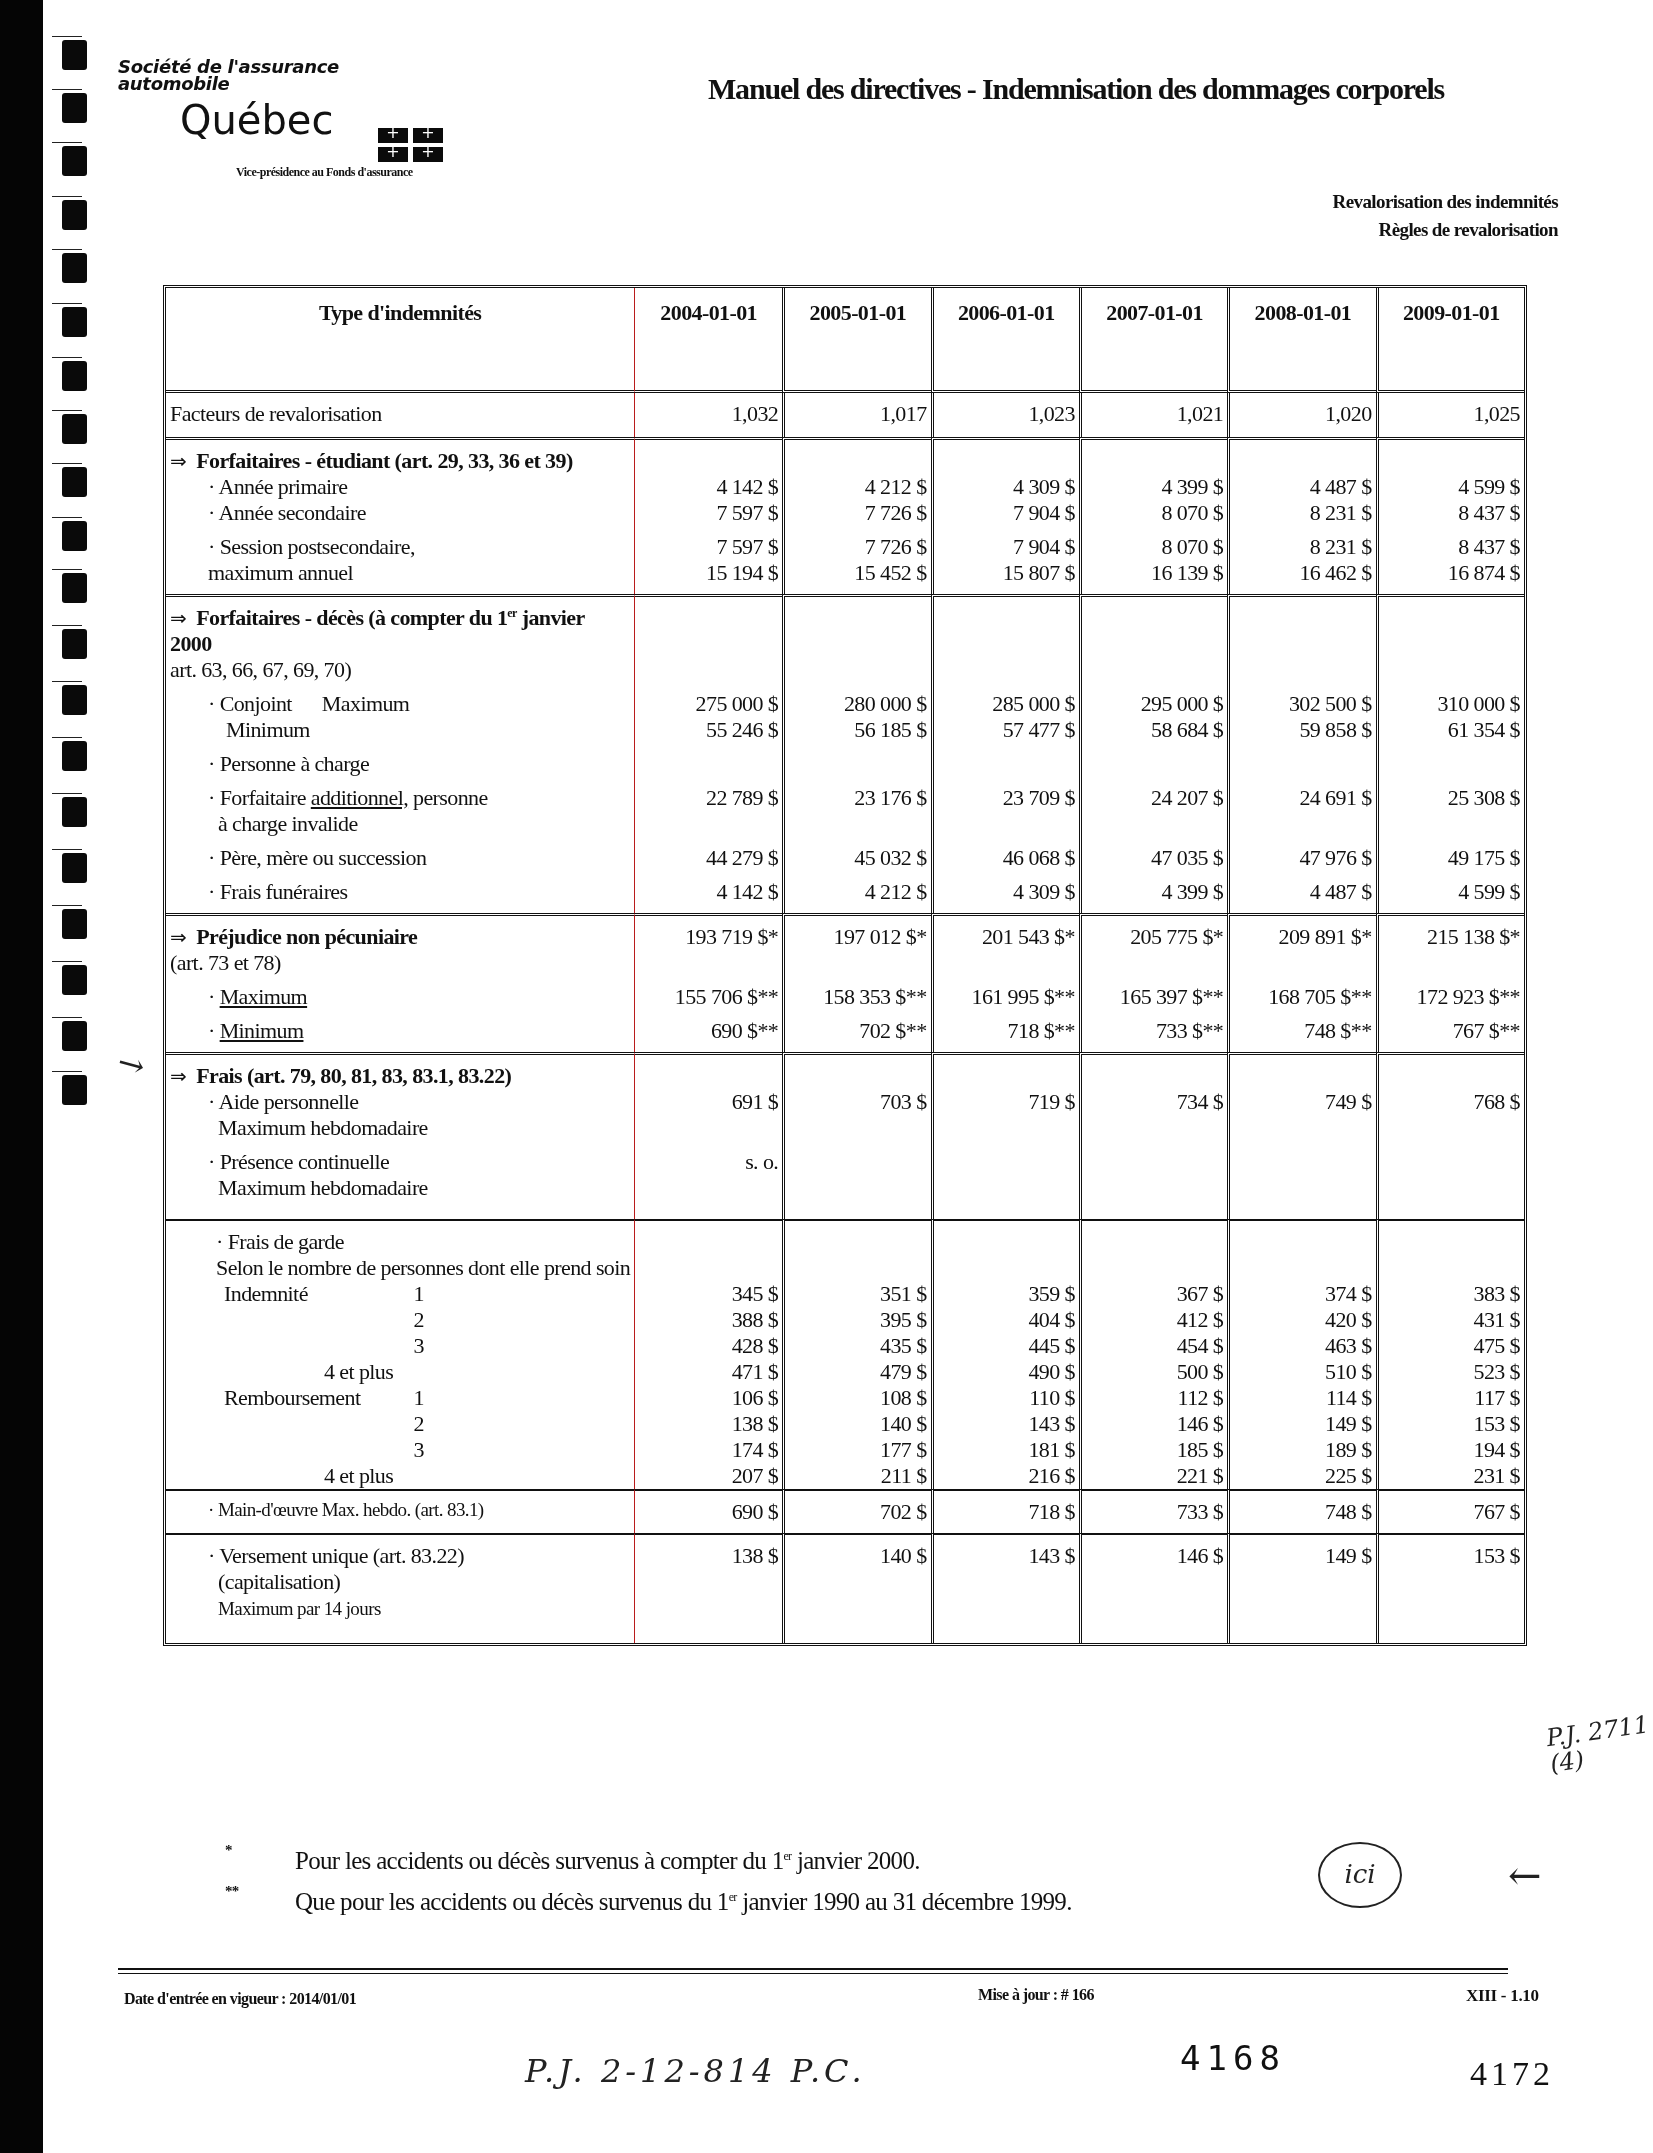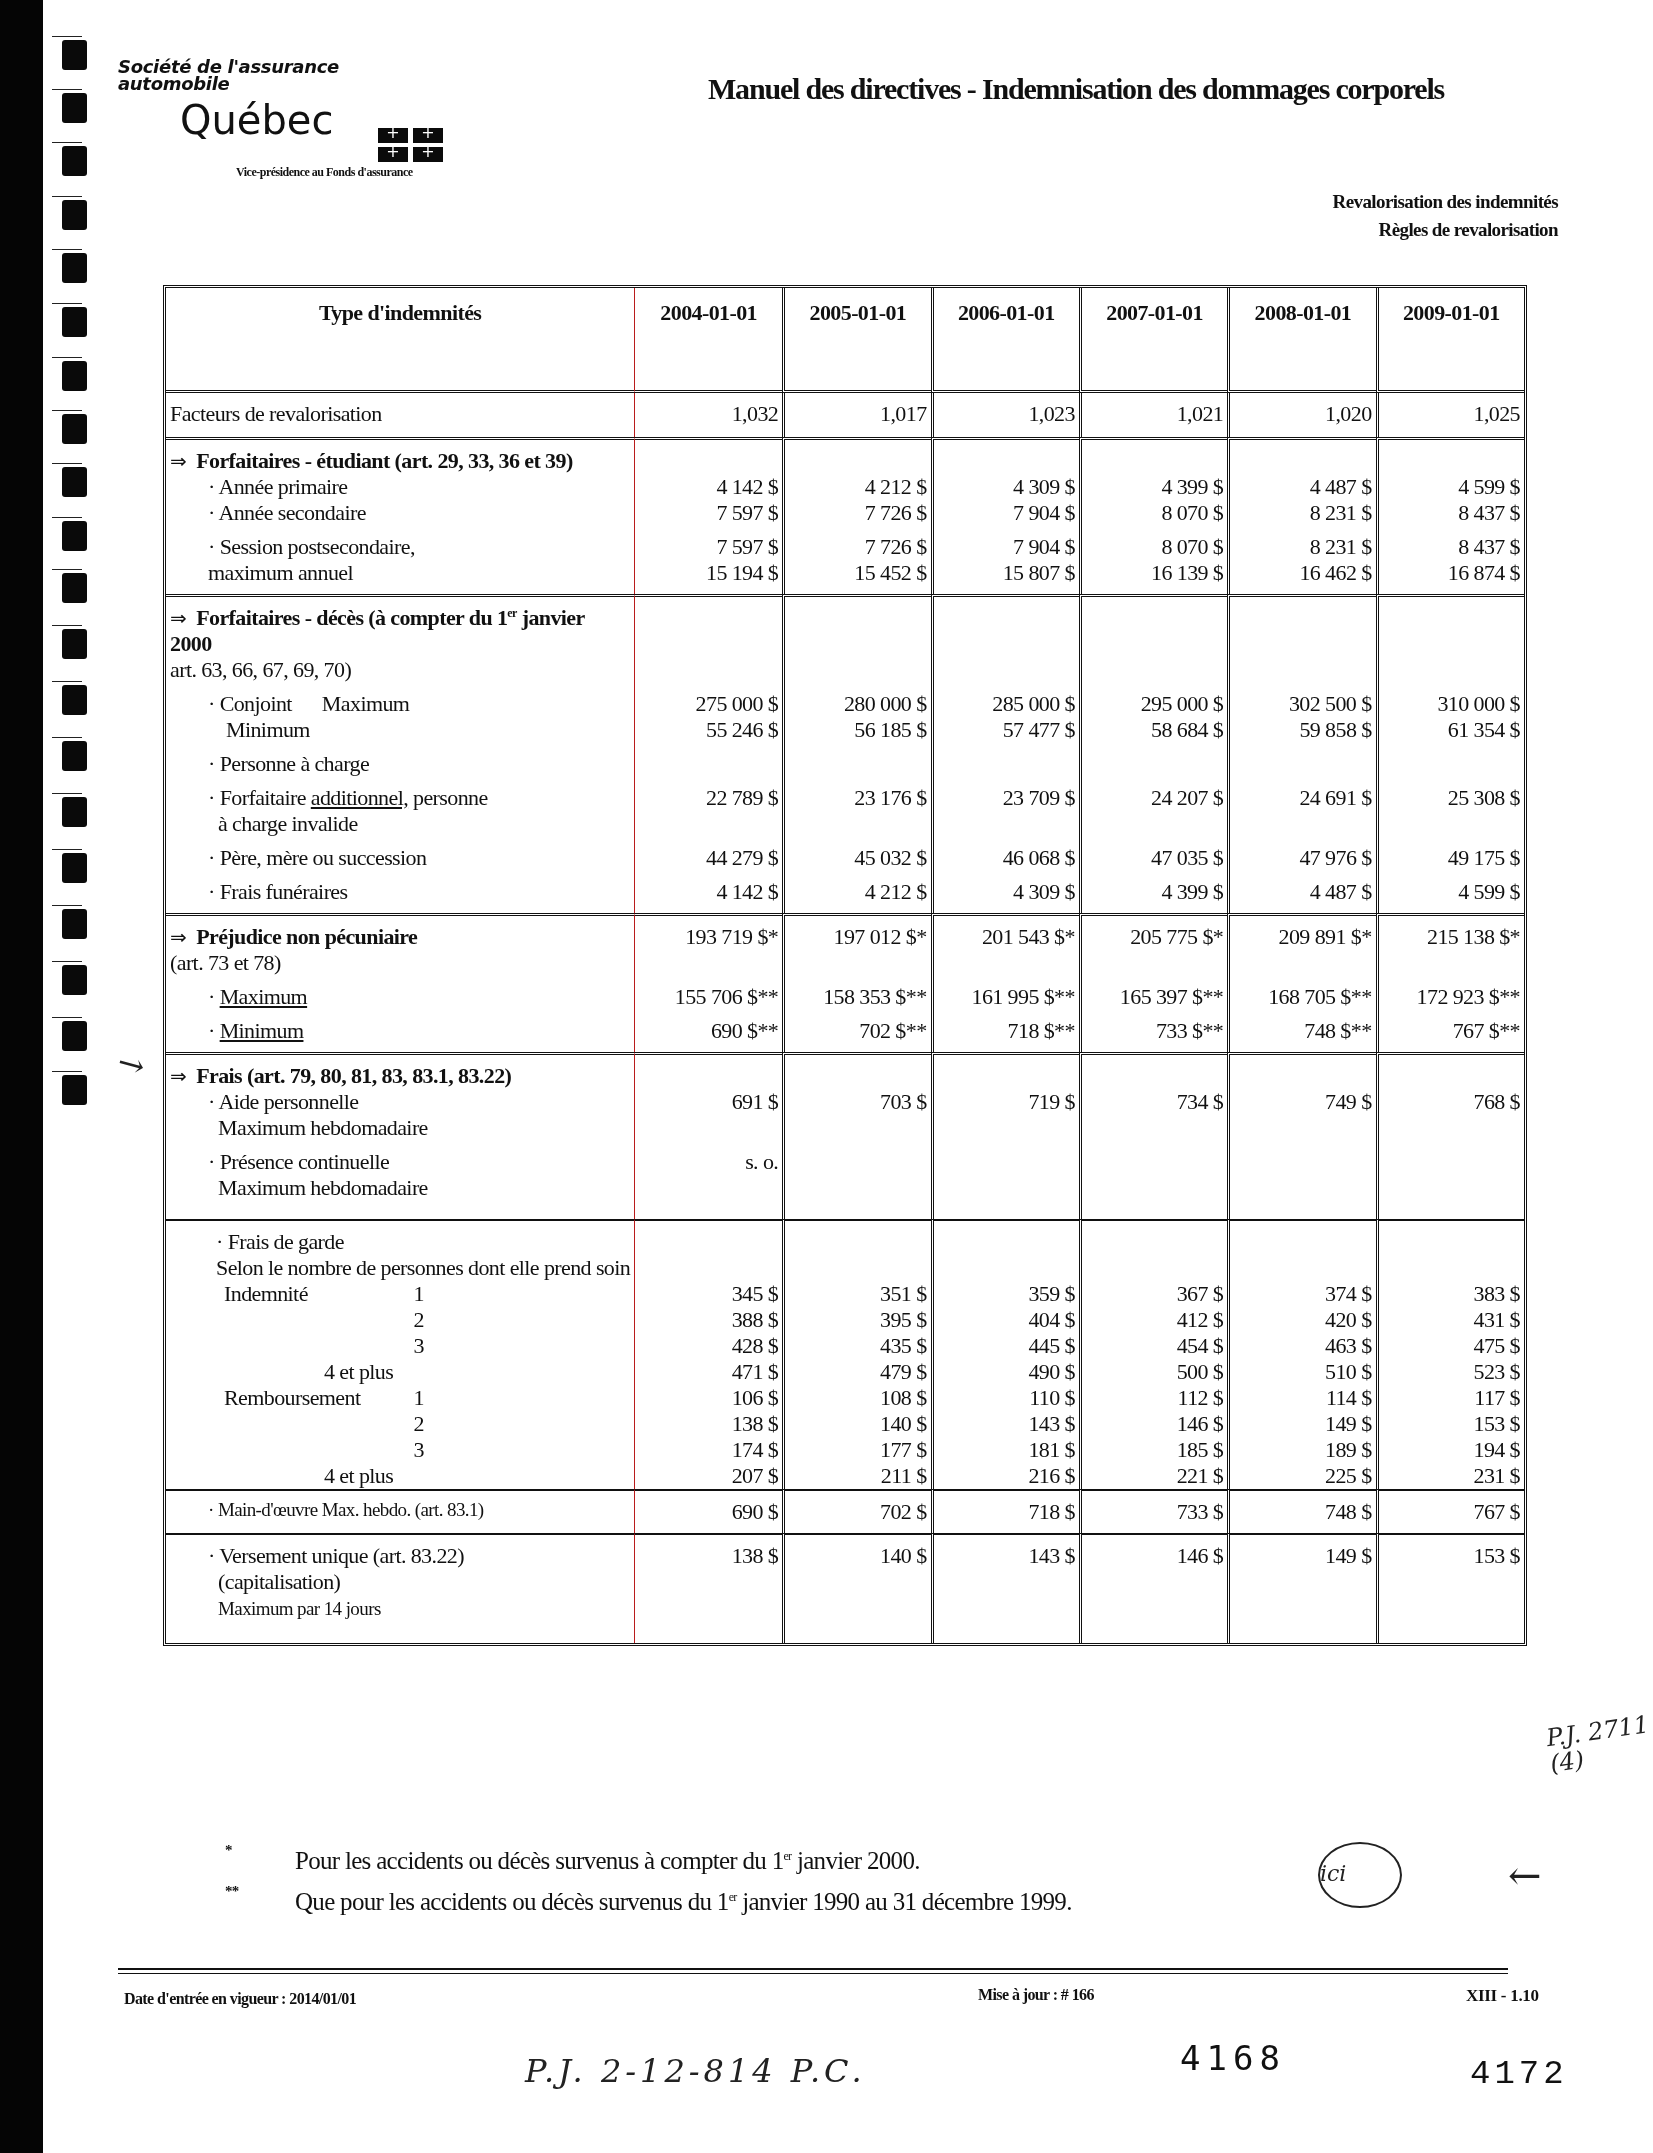--- a/index.html
+++ b/index.html
@@ -50,25 +50,25 @@
   .footnotes { position:absolute; left:225px; top:1838px; font-size:25px; letter-spacing:-0.7px; line-height:36px; }
   .footnotes .fn { position:relative; padding-left:70px; }
   .footnotes .mark { position:absolute; left:0; top:-6px; font-size:15px; font-weight:bold; }
 
   .rule1 { position:absolute; left:118px; top:1968px; width:1390px; height:2px; background:#111; }
   .rule2 { position:absolute; left:118px; top:1973px; width:1390px; height:1px; background:#111; }
   .foot-left { position:absolute; left:124px; top:1990px; font-size:16px; font-weight:bold; letter-spacing:-0.6px; }
   .foot-mid { position:absolute; left:978px; top:1986px; font-size:16px; font-weight:bold; letter-spacing:-0.6px; }
   .foot-right { position:absolute; left:1466px; top:1986px; font-size:17px; font-weight:bold; letter-spacing:-0.3px; }
   .stamp1 { position:absolute; left:1180px; top:2038px; font-family:"DejaVu Sans Mono", monospace; font-size:34px; letter-spacing:6px; }
-  .stamp2 { position:absolute; left:1470px; top:2055px; font-family:Liberation Mono, monospace; font-size:34px; letter-spacing:4px; }
+  .stamp2 { position:absolute; left:1470px; top:2055px; font-family:Liberation Serif, serif; font-size:34px; letter-spacing:4px; }
   .hand { position:absolute; font-family:"DejaVu Serif", serif; font-style:italic; color:#222; }
   .hand-bottom { left:525px; top:2052px; font-size:32px; letter-spacing:4px; }
   .hand-right { left:1548px; top:1718px; font-size:24px; line-height:26px; transform:rotate(-8deg); }
-  .hand-ici { left:1318px; top:1842px; width:80px; height:62px; border:2px solid #222; border-radius:50%; font-size:22px; line-height:60px; }
+  .hand-ici { left:1318px; top:1842px; width:80px; height:62px; border:2px solid #222; border-radius:50%; font-size:26px; text-align:center; line-height:60px; }
   .hand-arrow { left:1508px; top:1852px; font-size:40px; font-style:normal; }
   .margin-arrow { left:118px; top:1045px; font-size:32px; font-style:normal; transform:rotate(15deg); }
 </style>
 </head>
 <body>
 
 <div class="edge"></div>
 <div class="holes" id="holes">
     <div class="hole" style="top: 40px;"></div>
     <div class="hole" style="top: 93px;"></div>

